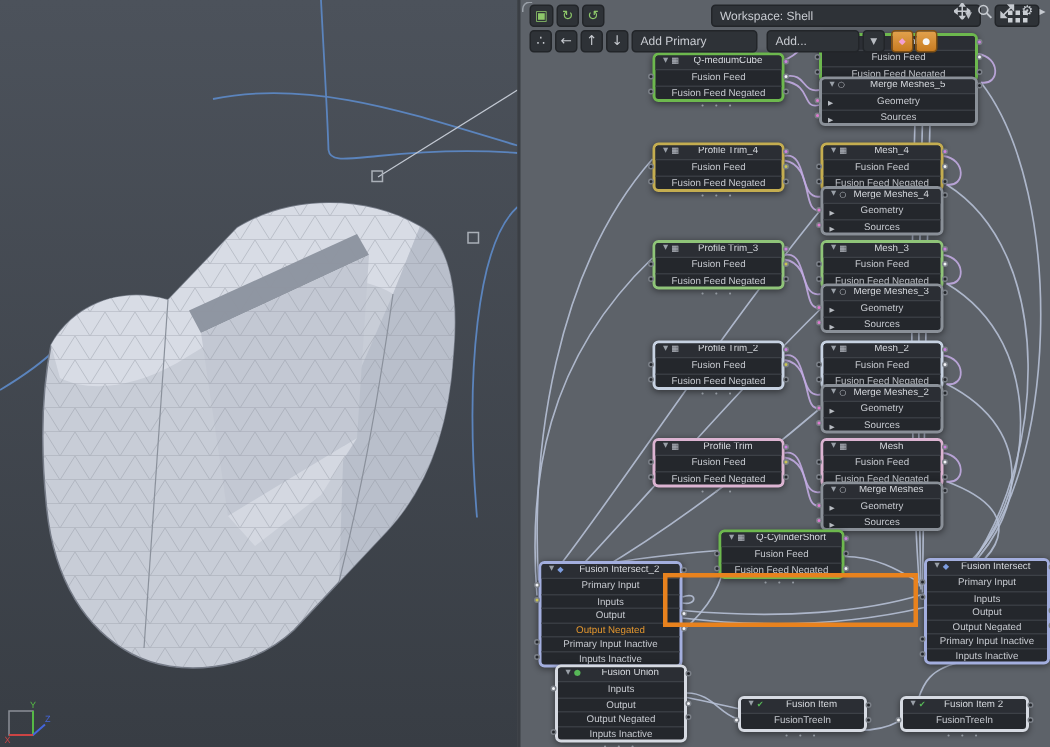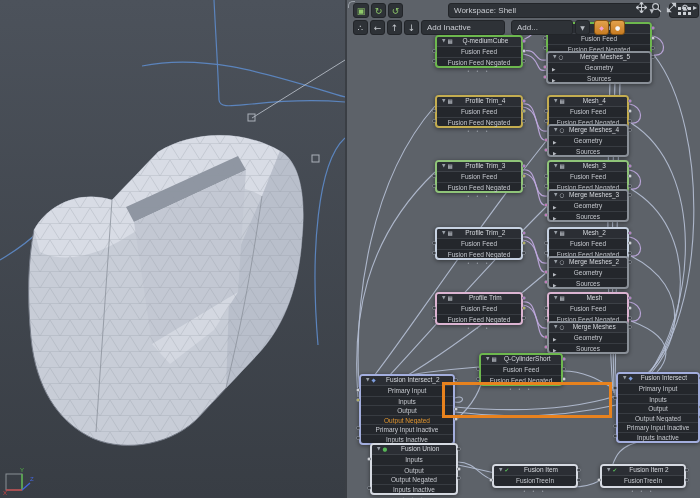--- a/index.html
+++ b/index.html
@@ -43,21 +43,21 @@
   
   .trow{position:absolute;display:flex;gap:2px;z-index:8;align-items:center;}
   .row1{left:6px;top:3px;}
   .row2{left:6px;top:20px;}
   .tbtn{background:#2e3237;border:1px solid #222529;border-radius:3px;height:15px;min-width:16px;
         display:flex;align-items:center;justify-content:center;font-size:9px;padding:0 2px;cursor:default;}
   .tbtn.small{min-width:15px;}
   .field{background:#2e3237;border:1px solid #222529;border-radius:3px;height:15px;
          display:flex;align-items:center;font-size:8px;color:#c9ccd2;padding:0 5px;}
   .field .caret{margin-left:auto;font-size:6px;color:#b8bcc2;padding-left:6px;}
-  .wsfield{width:212px;margin-left:43px;}
+  .wsfield{width:180px;margin-left:69px;}
   .addsel{width:84px;justify-content:flex-start;}
   .addfield{width:62px;margin-left:4px;}
   .caretbtn{font-size:6px;color:#b8bcc2;}
   .gridbtn{width:30px;margin-left:7px;}
   .gridsq{width:3px;height:3px;background:#ccd0d5;margin-left:-10px;
           box-shadow:5px 0 #ccd0d5,10px 0 #ccd0d5,0 5px #ccd0d5,5px 5px #ccd0d5,10px 5px #ccd0d5;
           position:relative;top:-2px;}
   .toggles{position:absolute;left:247px;top:20px;display:flex;gap:1px;z-index:9;}
   .togbtn{width:15px;height:15px;border:1px solid #7e4f12;border-radius:3px;
           background:linear-gradient(#e2a14c,#c87c22);display:flex;align-items:center;justify-content:center;font-size:6px;}
@@ -402,21 +402,21 @@
         <span class="gridsq"></span>
       </div>
     </div>
 
     <div class="trow row2">
       <div class="tbtn g small">∴</div>
       <div class="tbtn g small">←</div>
       <div class="tbtn g small">↑</div>
       <div class="tbtn g small">↓</div>
       <div class="field addsel">
-        <span>Add Inactive</span>
+        <span>Add Primary</span>
       </div>
       <div class="field addfield">
         <span>Add...</span>
       </div>
       <div class="tbtn small caretbtn g">▼</div>
     </div>
 
     <div class="toggles">
       <div class="togbtn g" style="color:#f2a0d2">◆</div>
       <div class="togbtn g" style="color:#f5f6f8">●</div>

